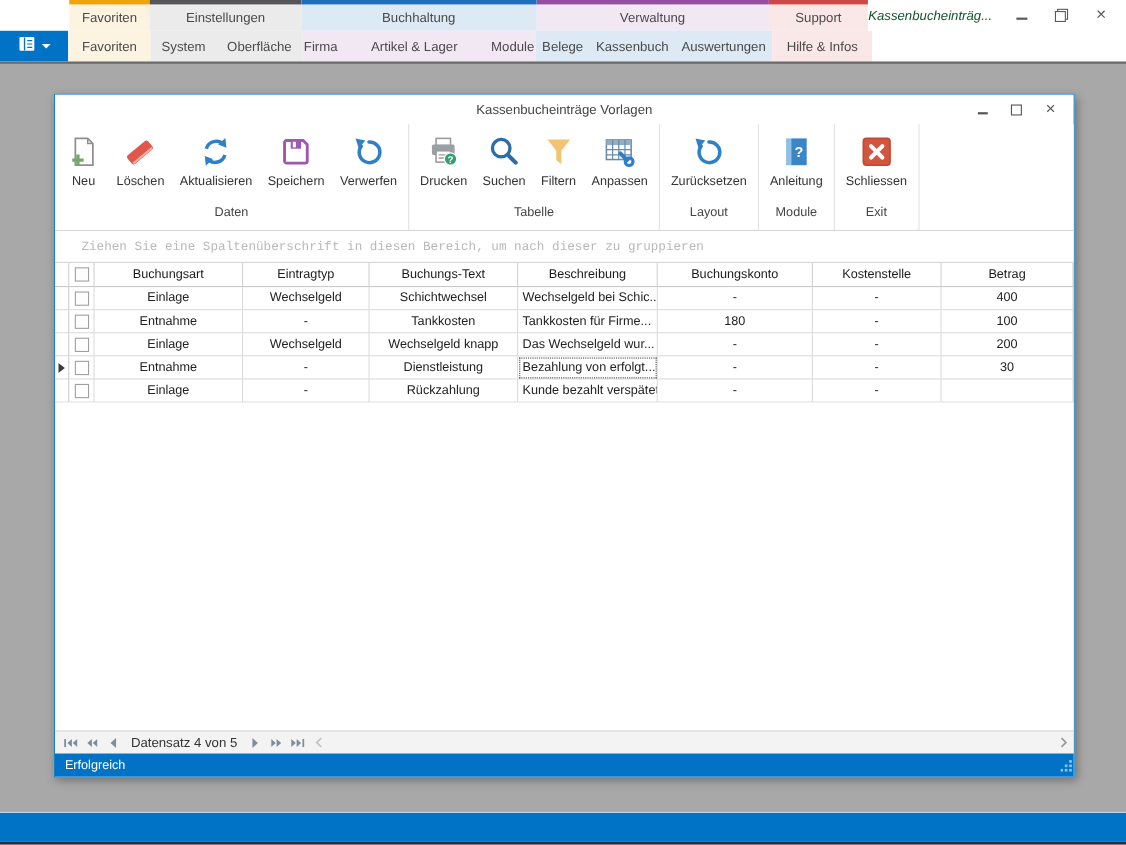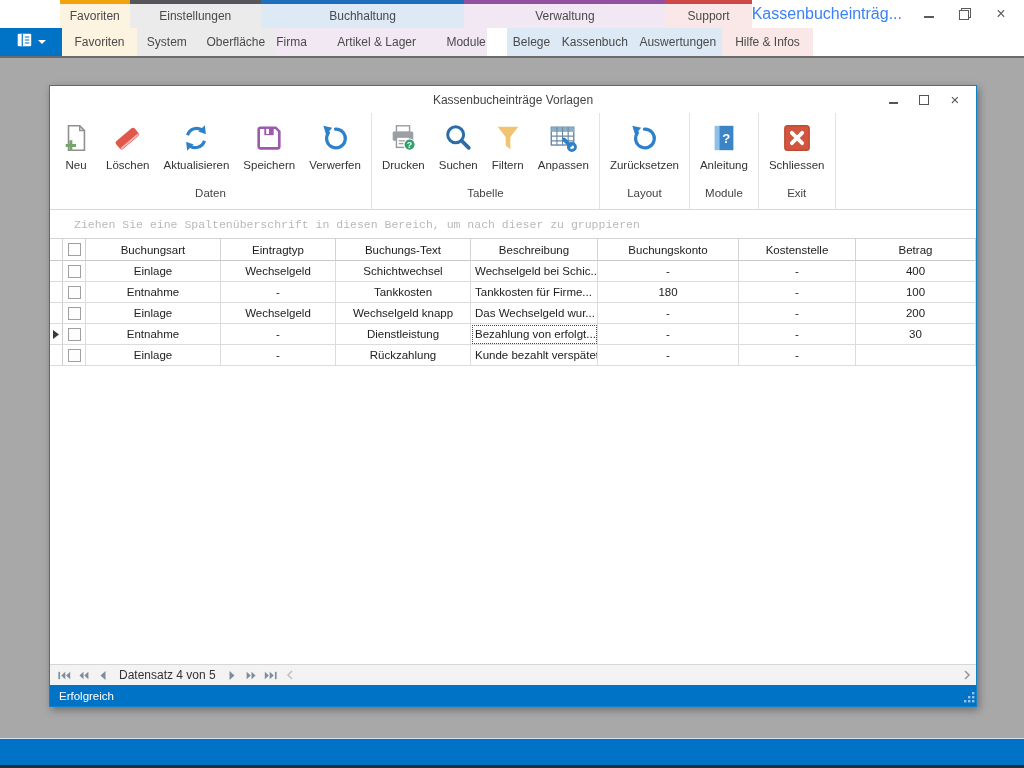--- a/index.html
+++ b/index.html
@@ -10,37 +10,37 @@
   
   .tab-row { display:flex; height:28px; background:#fff; }
   .tab-spacer { width:63px; }
   .tab { display:flex; align-items:center; justify-content:center; font-size:12px; color:#4a4a4a; border-top:4px solid transparent; cursor:default; }
   .t-fav { width:74px;  border-top-color:#f0a30a; background:#fdf3e1; }
   .t-ein { width:138px; border-top-color:#55555a; background:#ebebeb; }
   .t-ver { width:212px; border-top-color:#9350a0; background:#f1e8f4; }
   .t-buc { width:215px; border-top-color:#1d6fbd; background:#dde9f4; }
   .t-sup { width:91px;  border-top-color:#cf4848; background:#fae8e8; }
   .title-area { flex:1; display:flex; align-items:center; justify-content:flex-end; gap:18px; padding-right:14px; }
-  .win-title { font-size:16px; color:#3b82f6; }
+  .win-title { font-size:12px; color:#14532d;font-style:italic; }
   .winbtn { display:flex; align-items:center; justify-content:center; width:18px; height:18px; cursor:default; }
   .glyph-min { width:10px; border-bottom:2px solid #5a5a5a; margin-top:6px; }
   .glyph-restore { position:relative; width:12px; height:12px; }
   .glyph-restore::before { content:""; position:absolute; top:0; right:0; width:8px; height:8px; border:1px solid #5a5a5a; }
   .glyph-restore::after  { content:""; position:absolute; bottom:0; left:0; width:8px; height:8px; border:1px solid #5a5a5a; background:#fff; }
   .glyph-x { font-size:16px; color:#5a5a5a; line-height:1; }
 
   
   .sub-row { display:flex; height:28px; background:#fff; }
   .menu-btn { width:62px; background:#0173c7; display:flex; align-items:center; justify-content:center; gap:4px; }
   .caret { width:0; height:0; border-left:4px solid transparent; border-right:4px solid transparent; border-top:4px solid #fff; }
   .sec { display:flex; align-items:center; justify-content:space-around; font-size:12px; color:#4a4a4a; }
   .s-fav { width:75px;  background:#fdf3e1; justify-content:center; }
   .s-ein { width:138px; background:#ebebeb; }
   .s-ver { width:212px; background:#f1e8f4;gap:28px; }
-  .s-buc { width:215px; background:#dde9f4;margin-left:20px; }
+  .s-buc { width:215px; background:#dde9f4; }
   .s-sup { width:91px;  background:#fae8e8; justify-content:center; }
   .sec-fill { flex:1; background:#fff; }
   .subitem { cursor:default; }
 
   
   .content { position:absolute; top:56px; left:0; width:1024px; height:682px; background:#a8a8a8; border-top:2px solid #6b6b6b; }
 
   
   .dialog { position:absolute; left:49px; top:27px; width:928px; height:622px; background:#fff; border:1px solid #1080c8; display:flex; flex-direction:column; box-shadow:2px 3px 8px rgba(0,0,0,0.35); }
   .dlg-titlebar { height:27px; display:flex; align-items:center; position:relative; flex:none; }

